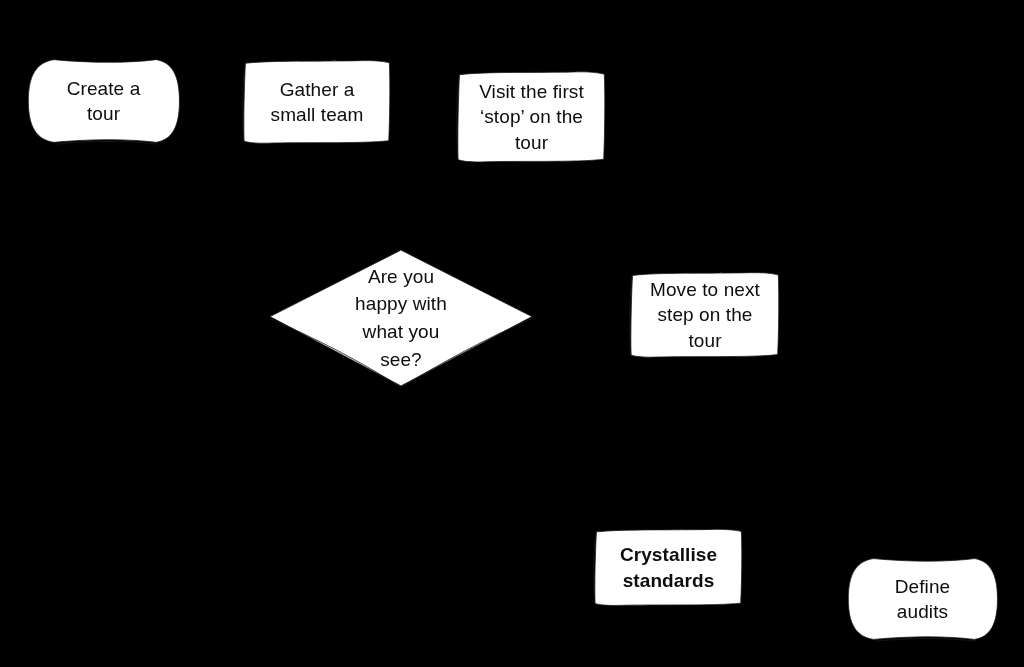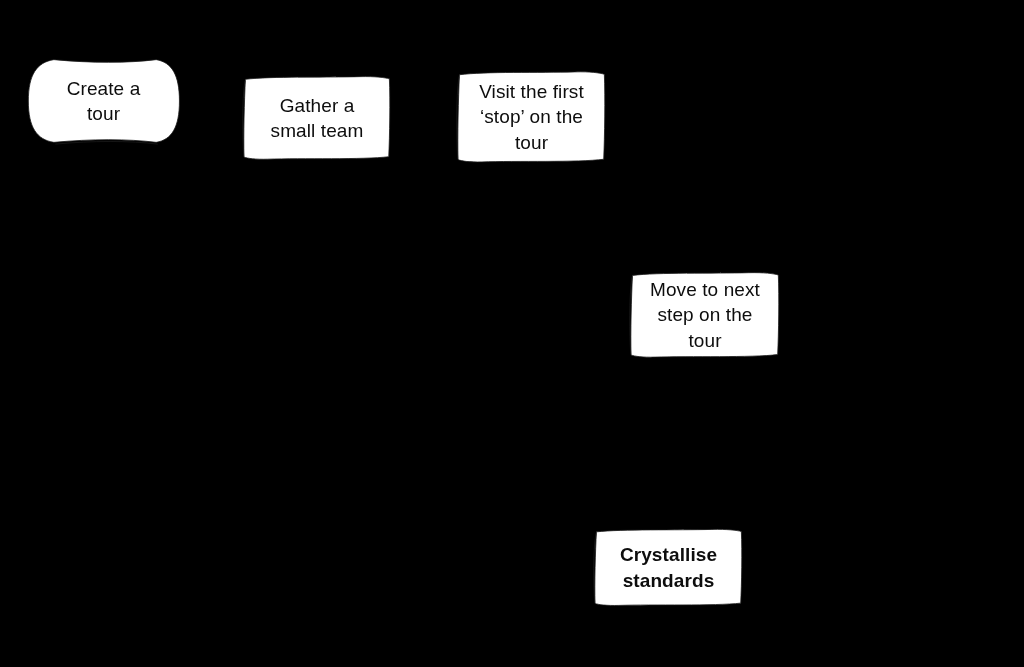--- a/index.html
+++ b/index.html
@@ -74,47 +74,65 @@
 
 <div id="canvas">
     <div class="node terminator" style="left: 26px; top: 57px; width: 155px; height: 88px;">
       <svg viewBox="0 0 100 100" preserveAspectRatio="none">
         <path d="M 18,3 C 42,7 66,7 84,3 C 94,6 99,20 99,50 C 99,80 94,94 84,97 C 66,93 42,93 18,97 C 7,94 1.5,80 1.5,50 C 1.5,20 7,6 18,3 Z" fill="#ffffff" stroke="#1a1a1a" stroke-width="0.8" vector-effect="non-scaling-stroke"></path>
         <path d="M 19,99 C 43,95 67,95 85,99" fill="none" stroke="#1a1a1a" stroke-width="0.8" vector-effect="non-scaling-stroke"></path>
       </svg>
       <div class="label">Create a
 tour</div>
     </div>
-    <div class="node process" style="left: 240px; top: 74px; width: 154px; height: 88px;">
+    <div class="node process" style="left: 240px; top: 58px; width: 154px; height: 88px;">
       <svg viewBox="0 0 100 100" preserveAspectRatio="none">
         <path d="M 3.5,6  C 20,2.5 55,4 78,3  C 88,2.6 94,4 97,5.5 C 97.6,30 97.2,70 96.6,94 C 80,97.5 40,95.5 18,96.8 C 10,97.2 5,96 2.6,94.4 C 2.2,70 2.8,30 3.5,6 Z" fill="#ffffff" stroke="#1a1a1a" stroke-width="0.8" vector-effect="non-scaling-stroke"></path>
         <path d="M 3.2,8 C 1.2,30 1.6,72 2.4,93.6" fill="none" stroke="#1a1a1a" stroke-width="0.8" vector-effect="non-scaling-stroke"></path>
       </svg>
       <div class="label">Gather a
 small team</div>
     </div>
     <div class="node process" style="left: 454px; top: 69px; width: 155px; height: 96px;">
       <svg viewBox="0 0 100 100" preserveAspectRatio="none">
         <path d="M 3.5,6  C 20,2.5 55,4 78,3  C 88,2.6 94,4 97,5.5 C 97.6,30 97.2,70 96.6,94 C 80,97.5 40,95.5 18,96.8 C 10,97.2 5,96 2.6,94.4 C 2.2,70 2.8,30 3.5,6 Z" fill="#ffffff" stroke="#1a1a1a" stroke-width="0.8" vector-effect="non-scaling-stroke"></path>
         <path d="M 3.2,8 C 1.2,30 1.6,72 2.4,93.6" fill="none" stroke="#1a1a1a" stroke-width="0.8" vector-effect="non-scaling-stroke"></path>
       </svg>
       <div class="label">Visit the first
 ‘stop’ on the
 tour</div>
+    </div>
+    <div class="node decision" style="left: 266px; top: 248px; width: 270px; height: 140px;">
+      <svg viewBox="0 0 100 100" preserveAspectRatio="none">
+        <path d="M 50,1.5 L 98.5,49 L 50,98.5 L 1.5,49 Z" fill="#ffffff" stroke="#1a1a1a" stroke-width="0.8" vector-effect="non-scaling-stroke"></path>
+        <path d="M 1.5,50.5 C 18,64 36,82 50,99.5 C 64,83 82,64 98.5,50.5" fill="none" stroke="#1a1a1a" stroke-width="0.8" vector-effect="non-scaling-stroke"></path>
+      </svg>
+      <div class="label">Are you
+happy with
+what you
+see?</div>
     </div>
     <div class="node process" style="left: 627px; top: 270px; width: 156px; height: 90px;">
       <svg viewBox="0 0 100 100" preserveAspectRatio="none">
         <path d="M 3.5,6  C 20,2.5 55,4 78,3  C 88,2.6 94,4 97,5.5 C 97.6,30 97.2,70 96.6,94 C 80,97.5 40,95.5 18,96.8 C 10,97.2 5,96 2.6,94.4 C 2.2,70 2.8,30 3.5,6 Z" fill="#ffffff" stroke="#1a1a1a" stroke-width="0.8" vector-effect="non-scaling-stroke"></path>
         <path d="M 3.2,8 C 1.2,30 1.6,72 2.4,93.6" fill="none" stroke="#1a1a1a" stroke-width="0.8" vector-effect="non-scaling-stroke"></path>
       </svg>
       <div class="label">Move to next
 step on the
 tour</div>
     </div>
     <div class="node process" style="left: 591px; top: 527px; width: 155px; height: 81px; font-weight: bold;">
       <svg viewBox="0 0 100 100" preserveAspectRatio="none">
         <path d="M 3.5,6  C 20,2.5 55,4 78,3  C 88,2.6 94,4 97,5.5 C 97.6,30 97.2,70 96.6,94 C 80,97.5 40,95.5 18,96.8 C 10,97.2 5,96 2.6,94.4 C 2.2,70 2.8,30 3.5,6 Z" fill="#ffffff" stroke="#1a1a1a" stroke-width="0.8" vector-effect="non-scaling-stroke"></path>
         <path d="M 3.2,8 C 1.2,30 1.6,72 2.4,93.6" fill="none" stroke="#1a1a1a" stroke-width="0.8" vector-effect="non-scaling-stroke"></path>
       </svg>
       <div class="label">Crystallise
 standards</div>
     </div>
+    <div class="node terminator" style="left: 846px; top: 556px; width: 153px; height: 86px;">
+      <svg viewBox="0 0 100 100" preserveAspectRatio="none">
+        <path d="M 18,3 C 42,7 66,7 84,3 C 94,6 99,20 99,50 C 99,80 94,94 84,97 C 66,93 42,93 18,97 C 7,94 1.5,80 1.5,50 C 1.5,20 7,6 18,3 Z" fill="#ffffff" stroke="#1a1a1a" stroke-width="0.8" vector-effect="non-scaling-stroke"></path>
+        <path d="M 19,99 C 43,95 67,95 85,99" fill="none" stroke="#1a1a1a" stroke-width="0.8" vector-effect="non-scaling-stroke"></path>
+      </svg>
+      <div class="label">Define
+audits</div>
+    </div>
   </div>
 
 </body></html>

